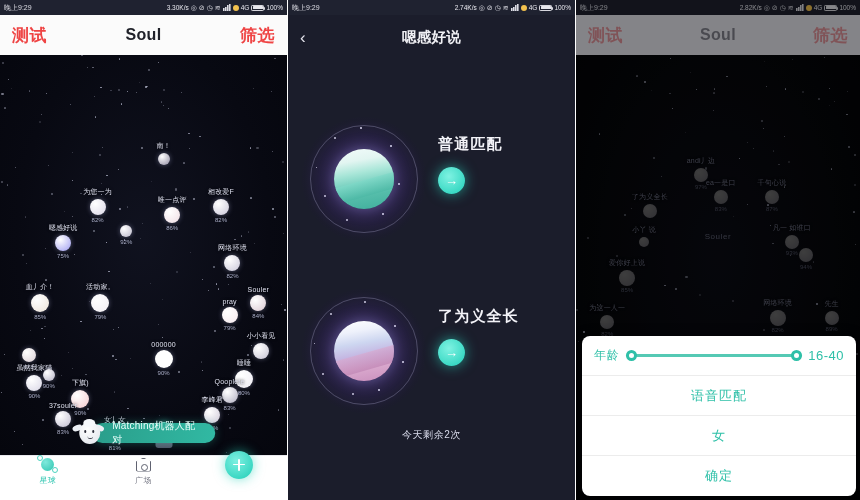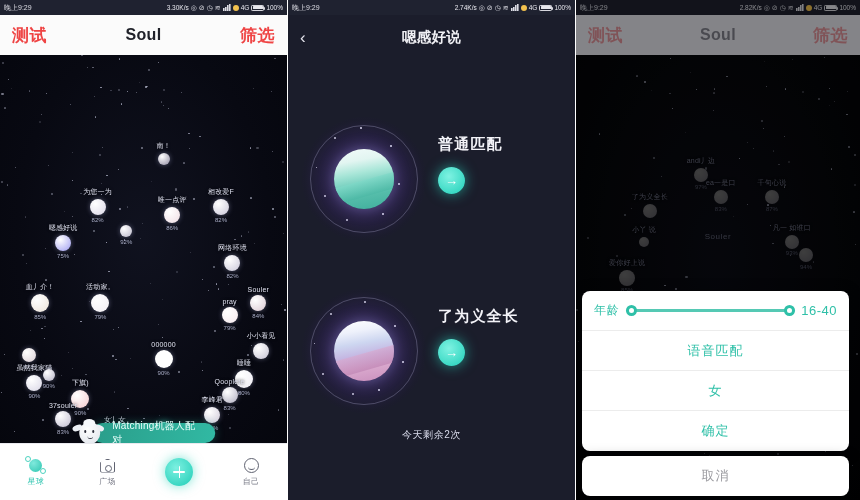--- a/index.html
+++ b/index.html
@@ -82,22 +82,22 @@
     background:#2d2f3a; }
   .sheep .eye.l{ left:12px; } .sheep .eye.r{ left:20px; }
   .sheep .mouth{ position:absolute; left:15px; top:18px; width:6px; height:3px;
     border-bottom:1.2px solid #3b3d49; border-radius:0 0 6px 6px; }
   .matchpill{ height:20px; padding:0 14px 0 20px; border-radius:10px;
     background:linear-gradient(100deg,#2a9d8a,#31b9a3); color:#e9fffb;
     font-size:10px; display:flex; align-items:center; letter-spacing:.2px;
     box-shadow:0 0 10px rgba(45,175,155,.4); }
 
   
-  .tabbar{ position:absolute; left:0; right:0; bottom:0; height:57px;
-    background:#ffffff; border-top:1px solid #e9e9ee; display:flex; align-items:center; }
+  .tabbar{ position:absolute; left:0; right:0; bottom:0; height:45px;
+    background:#ffffff; border-top:1px solid #e9e9ee; display:flex; }
   .tab{ flex:1; text-align:center; position:relative; }
   .tab .lbl{ font-size:8px; color:#7a7c88; display:block; margin-top:2px; letter-spacing:.4px; }
   .tab .ic{ height:17px; display:flex; align-items:center; justify-content:center; }
   .planet-ic{ width:13px;height:13px;border-radius:50%;
     background:radial-gradient(circle at 35% 32%,#7fe9dc,#2ec5b0); position:relative; }
   .planet-ic::before{ content:""; position:absolute; left:-4px; top:-3px; width:4px;height:4px;
     border-radius:50%; border:1px solid #4ed3c0; }
   .planet-ic::after{ content:""; position:absolute; right:-4px; bottom:-2px; width:4px;height:4px;
     border-radius:50%; border:1px solid #4ed3c0; }
   .home-ic{ width:15px;height:14px; border:1.3px solid #5f6270; border-radius:3px 3px 2px 2px;
@@ -148,21 +148,21 @@
     box-shadow:0 0 13px rgba(40,215,190,.65); display:flex; align-items:center;
     justify-content:center; }
   .goBtn span{ color:#fff; font-size:13px; line-height:1; }
   .remain{ position:absolute; left:0; right:0; bottom:58px; text-align:center;
     font-size:10px; color:#dadcec; letter-spacing:.6px; }
 
   
   .scrim{ position:absolute; inset:0; background:rgba(0,0,0,.42); }
   .hdr-dim{ position:absolute; left:0; right:0; top:15px; height:40px;
     background:rgba(120,120,128,.55); }
-  .sheetwrap{ position:absolute; left:6px; right:11px; bottom:4px; }
+  .sheetwrap{ position:absolute; left:6px; right:4px; bottom:4px; }
   .sheet{ background:#ffffff; border-radius:8px; overflow:hidden;
     box-shadow:0 2px 14px rgba(0,0,0,.35); }
   .srow{ height:40px; display:flex; align-items:center; justify-content:center;
     border-bottom:1px solid #ececec; color:#2fc0a8; font-size:13px; letter-spacing:1px; }
   .srow:last-child{ border-bottom:none; }
   .agerow{ height:40px; display:flex; align-items:center; padding:0 12px;
     border-bottom:1px solid #ececec; gap:6px; }
   .agelbl{ color:#2fc0a8; font-size:12px; letter-spacing:.8px; flex:0 0 auto; }
   .slider{ flex:1; height:18px; position:relative; display:flex; align-items:center; }
   .track{ position:absolute; left:0; right:0; height:3px; background:#55c9b4; border-radius:2px; }
@@ -491,26 +491,20 @@
           <div class="ic">
             <span class="home-ic"></span>
           </div>
           <span class="lbl">广场</span>
         </div>
         <div class="tab">
           <div class="ic">
             <span class="plus-ic"></span>
           </div>
         </div>
-        <div class="tab">
-          <div class="ic">
-            <span class="smile-ic"></span>
-          </div>
-          <span class="lbl">自己</span>
-        </div>
       </div>
   </div>
 
   <div class="panel p2">
     <div class="statusbar">
       <span class="sb-left">晚上9:29</span>
       <span class="sb-mid"></span>
       <span class="sb-right">
         <span>2.74K/s</span>
         <span class="sb-ico">◎</span>
@@ -808,17 +802,16 @@
             <span class="track"></span>
             <span class="knob k1"></span>
             <span class="knob k2"></span>
           </span>
           <span class="ageval">16-40</span>
         </div>
         <div class="srow">语音匹配</div>
         <div class="srow">女</div>
         <div class="srow">确定</div>
       </div>
-      <div class="cancel">取消</div>
     </div>
   </div>
 
 </div>
 
 </body></html>

